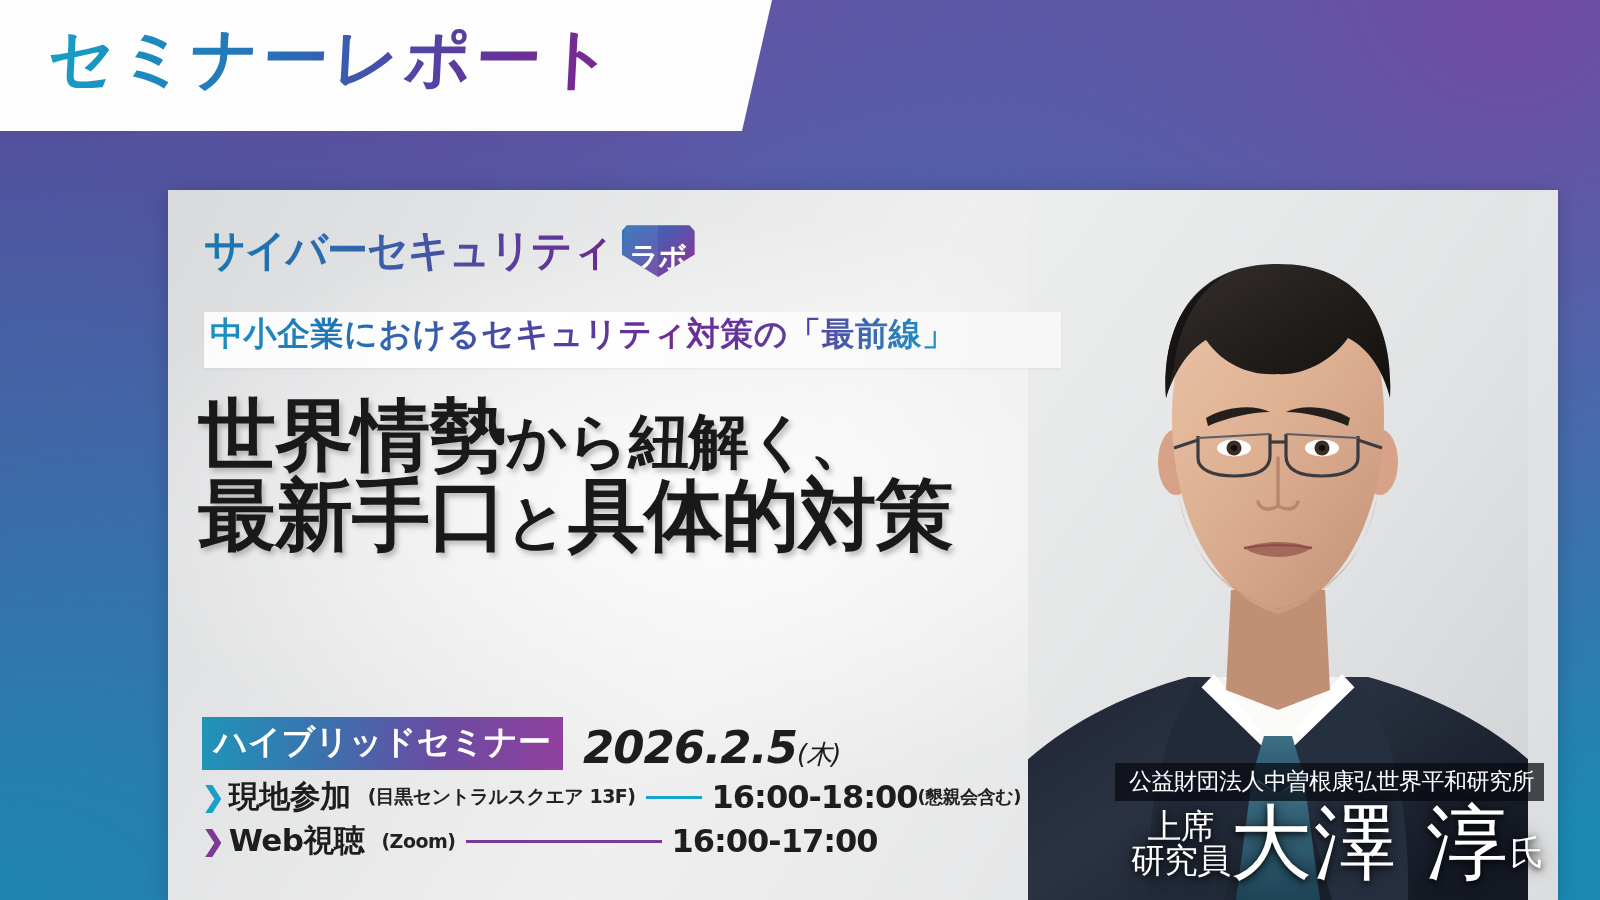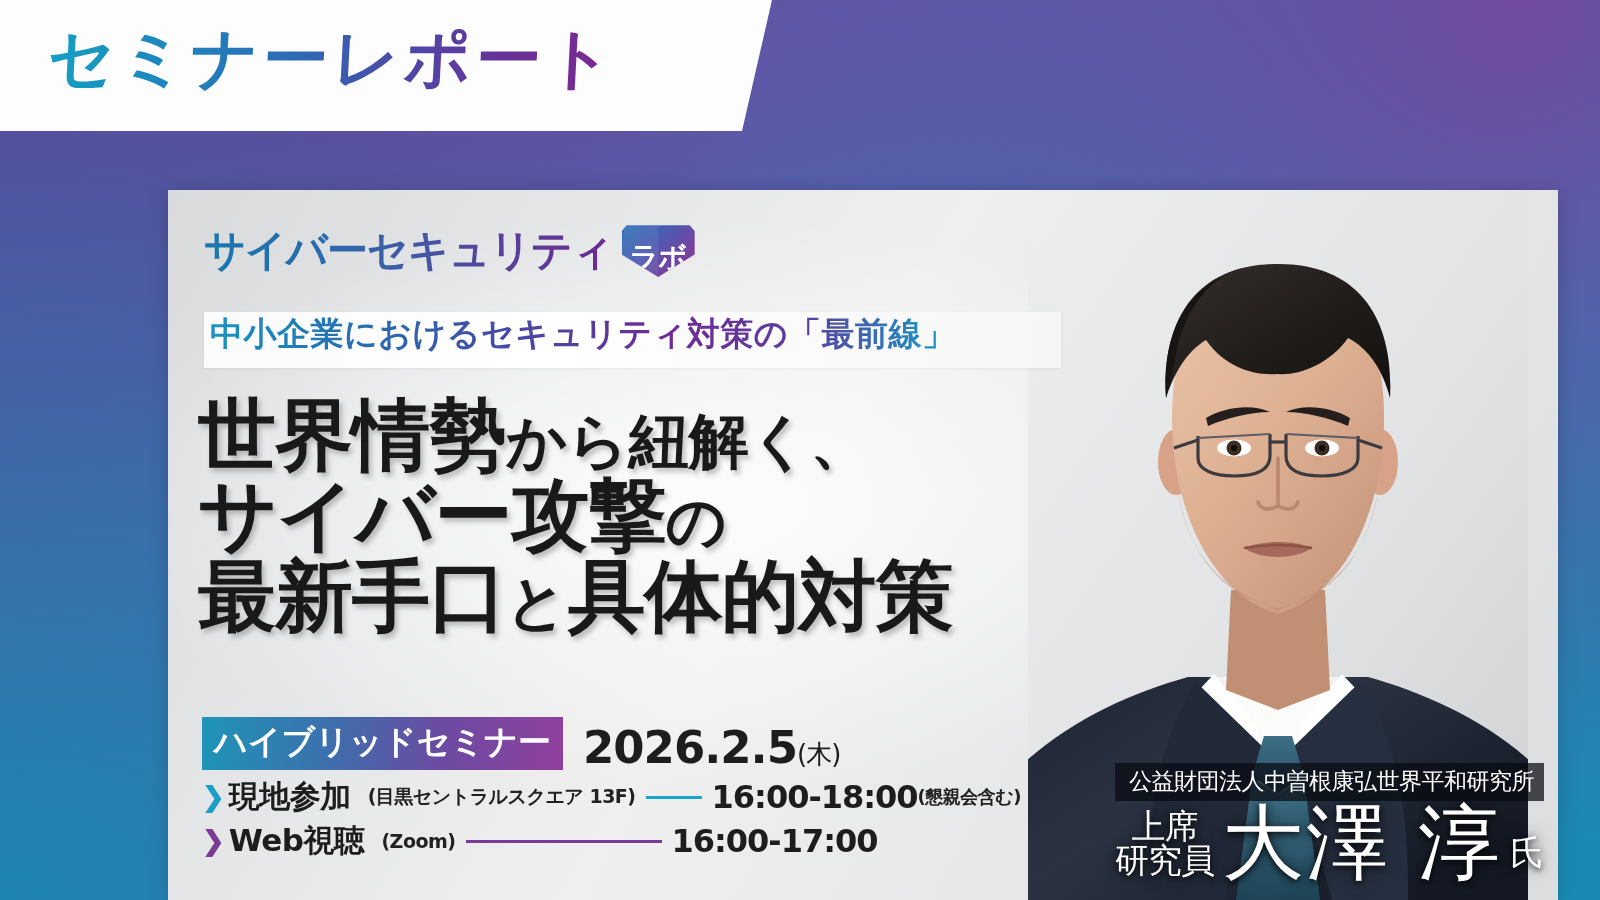--- a/index.html
+++ b/index.html
@@ -136,20 +136,21 @@
     padding:3px 12px 5px 12px;
     letter-spacing:0px;
     white-space:nowrap;
     font-family:"DejaVu Sans","Liberation Sans",sans-serif;
   }
   #date {
     font-size:45px; font-weight:bold; color:#1d1d1d;
     letter-spacing:-1px; white-space:nowrap;
     font-family:"DejaVu Sans","Liberation Sans",sans-serif;
     line-height:1;
+    font-style:italic;
   }
   #date .dow { font-size:26px; font-weight:normal; }
 
   .attend-row { display:flex; align-items:center; white-space:nowrap; margin-top:2px; }
   .chev { font-size:27px; font-weight:bold; margin-right:4px; line-height:1; }
   .chev.cyan { color:#1b9fc9; }
   .chev.purple { color:#7b3b95; }
   .mode { font-size:31px; font-weight:bold; color:#1d1d1d; letter-spacing:-.5px;
           font-family:"DejaVu Sans","Liberation Sans",sans-serif; }
   .mode-note { font-size:19px; font-weight:bold; color:#222; letter-spacing:-.5px;
@@ -175,21 +176,21 @@
     display:inline-block;
     background:rgba(8,10,16,.72);
     color:#fff;
     font-family:"DejaVu Serif","Liberation Serif",serif;
     font-size:23px; letter-spacing:-.5px;
     padding:3px 10px 4px 14px;
     white-space:nowrap;
   }
   #name-row {
     display:flex; align-items:flex-end; justify-content:flex-end;
-    gap:8px; margin-top:3px;
+    margin-top:3px;
     text-shadow:0 2px 6px rgba(0,0,0,.85), 0 0 18px rgba(0,0,0,.65);
   }
   #role {
     color:#fff;
     font-family:"DejaVu Serif","Liberation Serif",serif;
     font-size:34px; line-height:1.02; text-align:center;
     letter-spacing:-1px;
     padding-bottom:4px;
   }
   #sname {
@@ -225,23 +226,20 @@
     </div>
   </div>
 
   <div id="subtitle">
     <span>中小企業におけるセキュリティ対策の「最前線」</span>
   </div>
 
   <div id="title">
     <div class="line">
       <span class="big">世界情勢</span><span class="small">から紐解く、</span>
-    </div>
-    <div class="line">
-      <span class="big">サイバー攻撃</span><span class="small">の</span>
     </div>
     <div class="line">
       <span class="big">最新手口</span><span class="small">と</span><span class="big">具体的対策</span>
     </div>
   </div>
 
   <div id="portrait">
     <svg viewBox="0 0 500 710" preserveAspectRatio="xMidYMax slice" aria-hidden="true">
       <defs>
         <linearGradient id="pbg" x1="0" y1="0" x2="1" y2="1">

